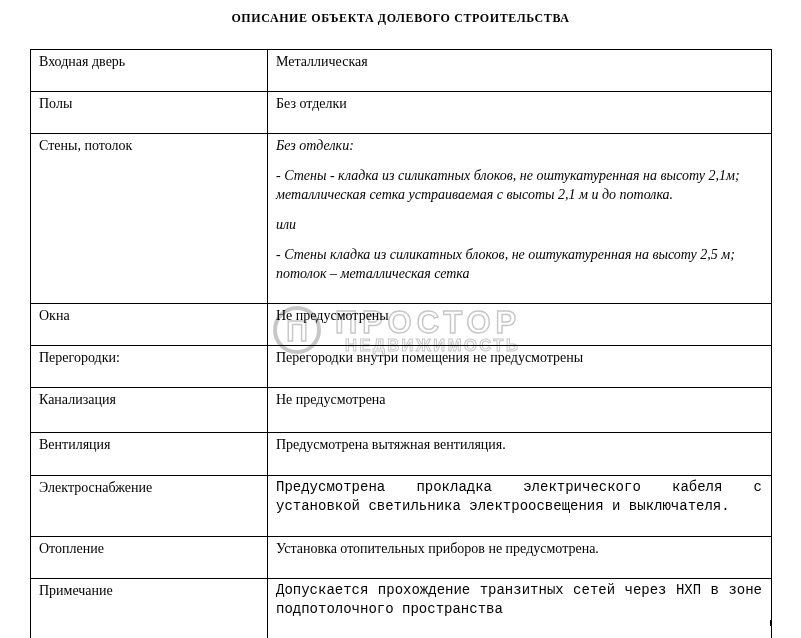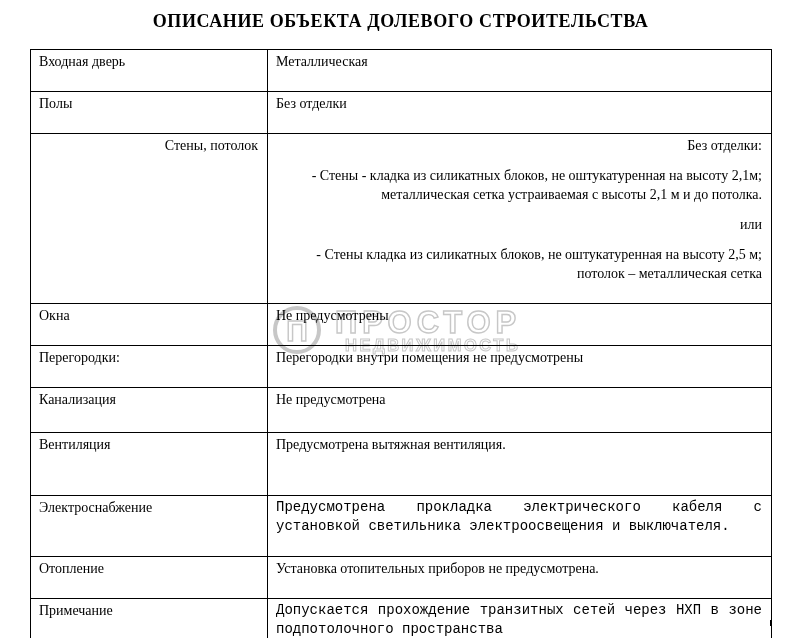--- a/index.html
+++ b/index.html
@@ -8,21 +8,21 @@
     background:#ffffff;
     position:relative;
     font-family:"Liberation Serif", serif;
     color:#000000;
     overflow:hidden;
   }
   .page-title {
     position:absolute; top:11px; left:0; width:801px;
     text-align:center;
     font-weight:bold;
-    font-size:18px;
+    font-size:12px;
     letter-spacing:0.6px;
     z-index:2;
   }
   
   .watermark {
     position:absolute; left:268px; top:301px;
     width:278px; height:54px;
     z-index:0;
   }
   table.desc {
@@ -38,30 +38,30 @@
     font-size:14px;
     line-height:19px;
     padding:2px 9px 20px 8px;
     vertical-align:top;
     overflow:hidden;
     word-wrap:break-word;
   }
   td.vmid { vertical-align:middle; }
   td.just { text-align:justify;font-family:Liberation Mono, monospace; }
   td.paras { padding-top:3px; }
-  td.paras p { margin:0 0 11px 0; line-height:19px; }
+  td.paras p { margin:0 0 11px 0; line-height:19px;font-style:italic; }
   td.paras p:last-child { margin-bottom:0; }
   tr.r0  { height:34px; }
   tr.r1  { height:24px; }
-  tr.r2  { height:150px;text-align:right; }
+  tr.r2  { height:150px; }
   tr.r3  { height:23px; }
   tr.r4  { height:25px; }
   tr.r5  { height:45px; }
   tr.r6  { height:41px; }
-  tr.r7  { height:63px;margin-left:40px; }
+  tr.r7  { height:43px;margin-left:40px; }
   tr.r8  { height:40px;margin-top:41px; }
   tr.r9  { height:75px; }
   tr.r10 { height:23px; }
   tr.r11 { height:40px; }
   
   .table-stub {
     position:absolute; left:30px; top:620px;
     width:739px; height:6px;
     border-left:1px solid #000; border-right:1px solid #000;
     z-index:1;

